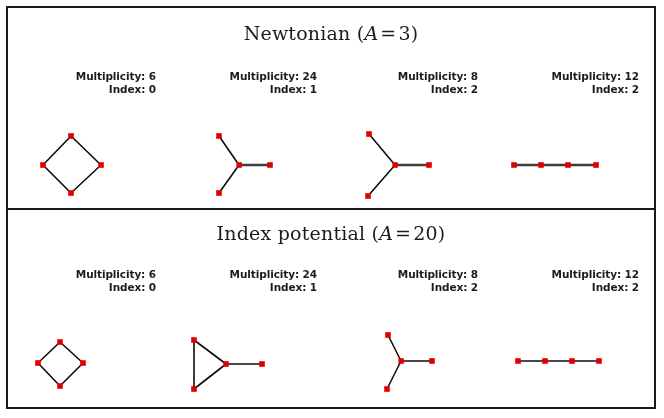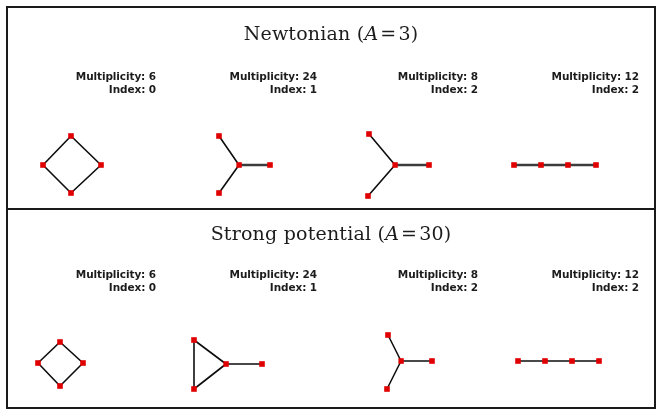--- a/index.html
+++ b/index.html
@@ -218,21 +218,21 @@
               </g>
             </svg>
           </div>
         </div>
 
       </div>
     </div>
 
     <div class="panel panel-bottom">
       <div class="panel-title">
-        <span>Strong potential (</span><span class="mathvar">A</span><span class="mathop">=</span><span>30</span><span>)</span>
+        <span>Index potential (</span><span class="mathvar">A</span><span class="mathop">=</span><span>20</span><span>)</span>
       </div>
 
       <div class="cells">
 
         <div class="cell cell-0">
           <div class="cell-labels">
             <span class="lab-line">Multiplicity: 6</span>
             <span class="lab-line">Index: 0</span>
           </div>
           <div class="graph-holder">

